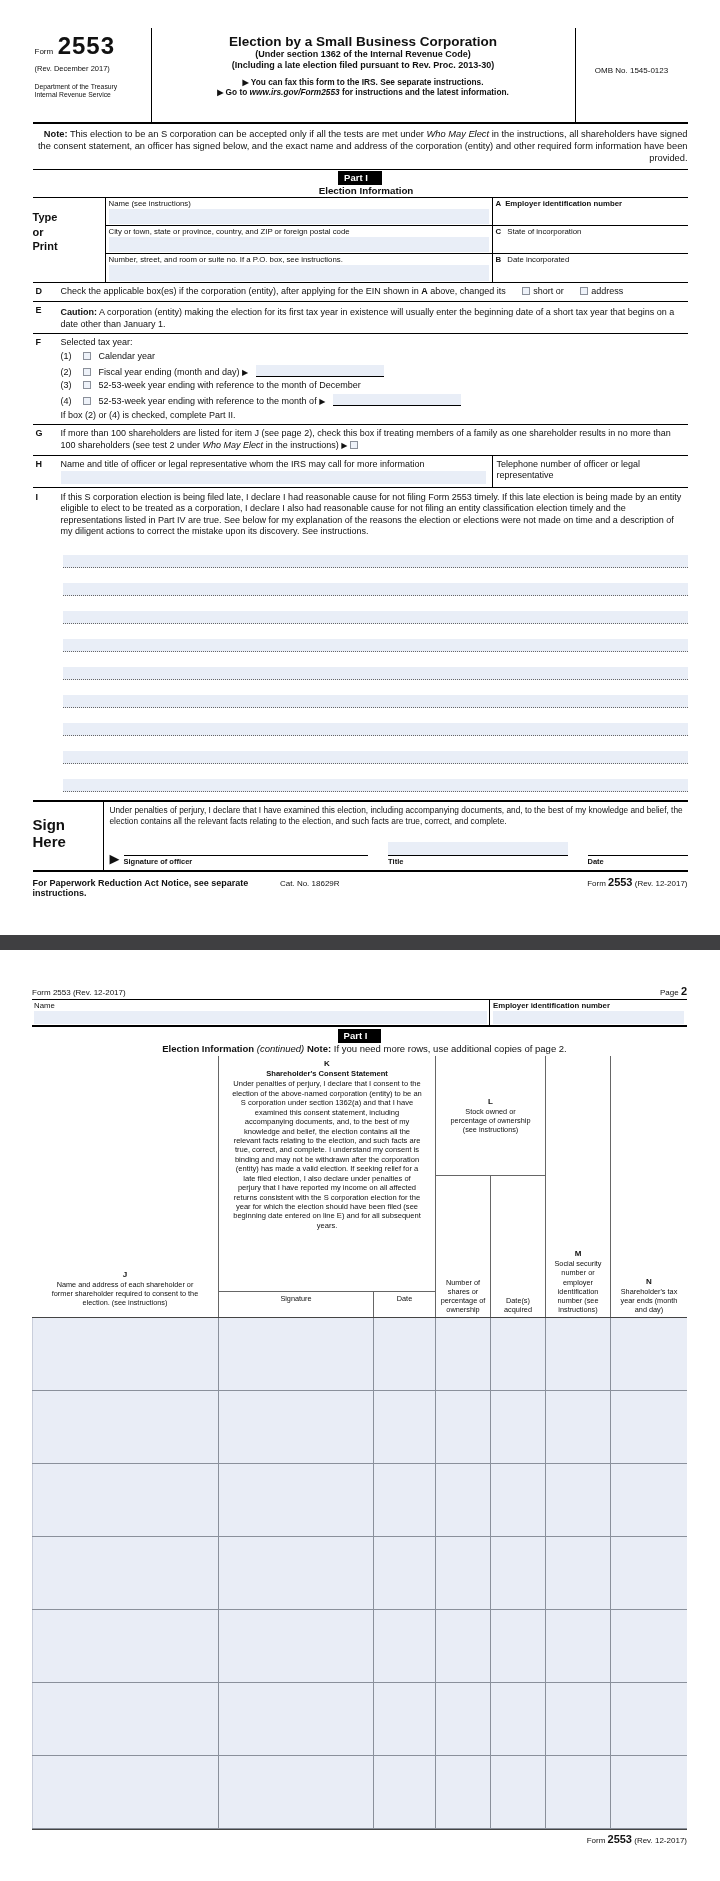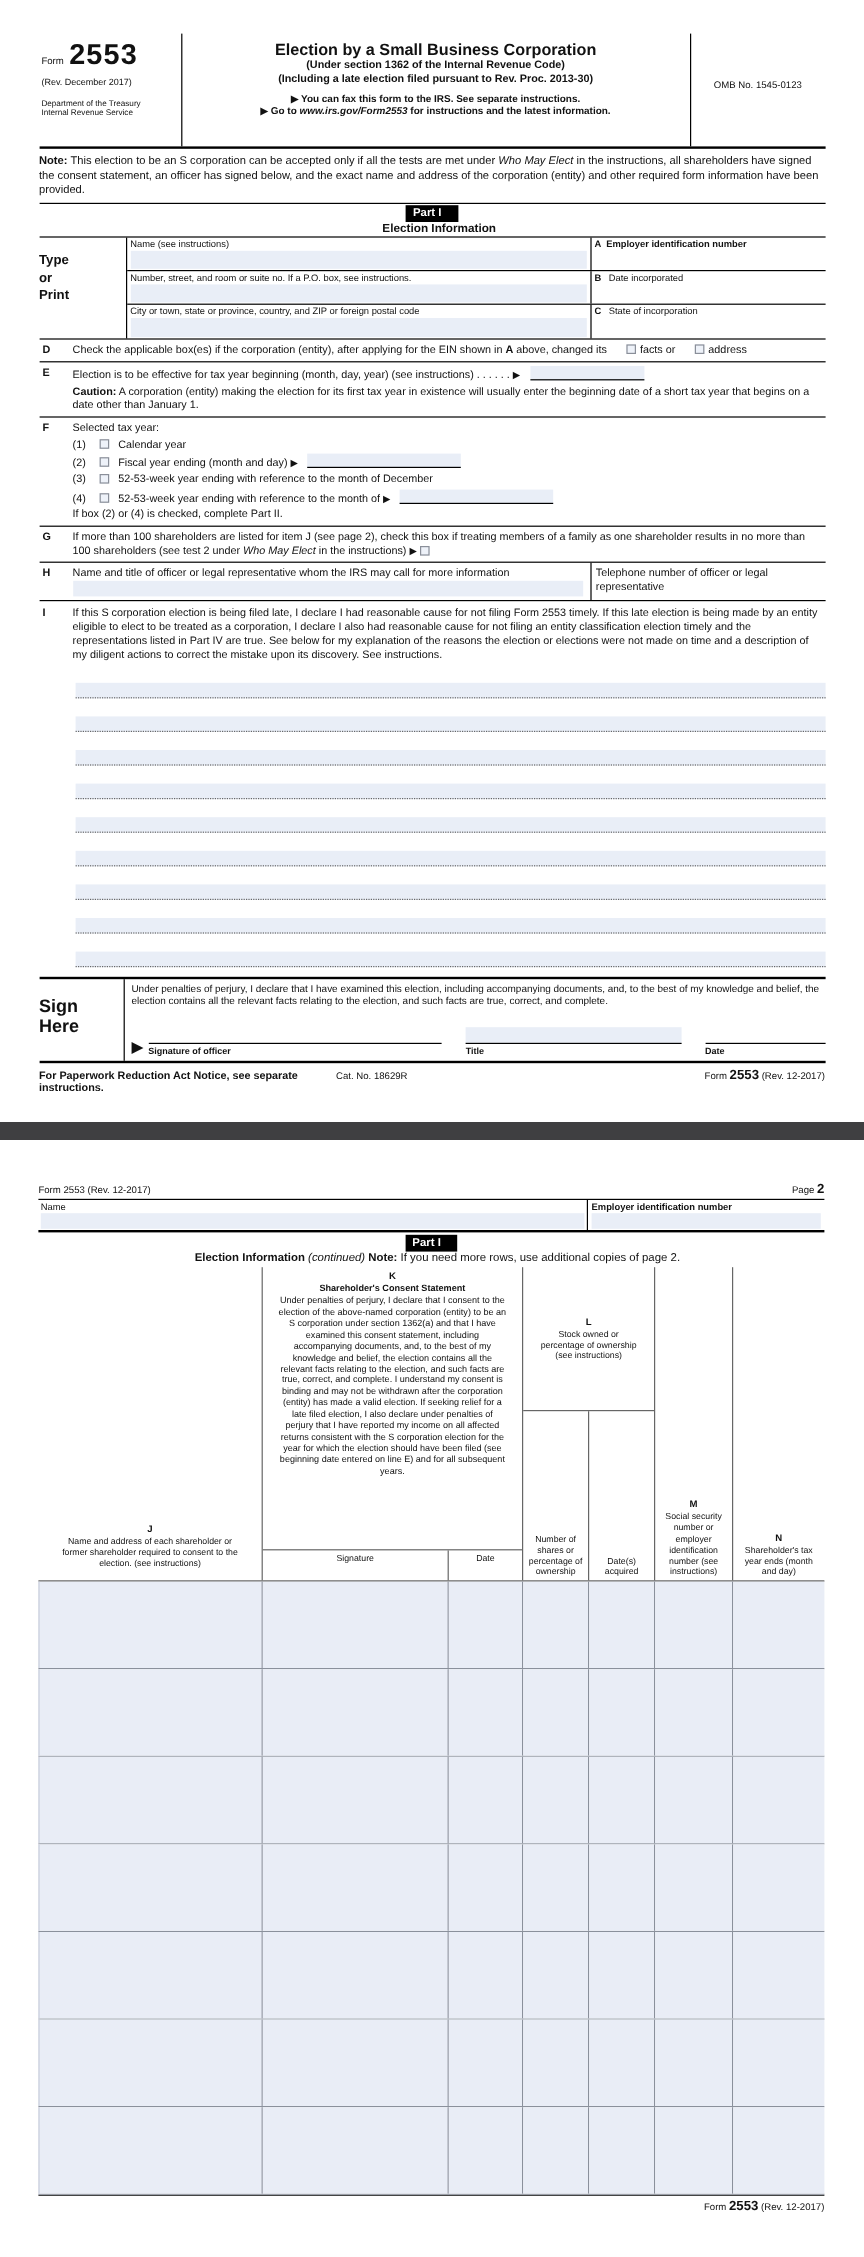--- a/index.html
+++ b/index.html
@@ -24,21 +24,21 @@
   .hdr-left .dept { font-size:6.8px; margin-top:10px; line-height:1.25; }
   .hdr-center { flex:1; border-left:1.5px solid #000; border-right:1.5px solid #000; text-align:center; padding:6px 8px 2px 8px; }
   .hdr-center .title { font-size:13.5px; font-weight:bold; }
   .hdr-center .sub { font-size:9px; font-weight:bold; line-height:1.25; }
   .hdr-center .fax { font-size:8.3px; font-weight:bold; margin-top:5px; }
   .hdr-center .go { font-size:8.3px; font-weight:bold; }
   .hdr-center .go .url { font-style:italic; }
   .hdr-right { width:112px; font-size:8px; padding-top:38px; text-align:center; }
 
   
-  .note { font-size:9.3px; line-height:1.3; padding:4px 0 5px 0; }
+  .note { font-size:9.3px; line-height:1.3; padding:4px 0 5px 0;text-align:right; }
   .note i, .gi { font-style:italic; }
 
   
   .partbar { display:flex; align-items:center; border-top:1.5px solid #000; border-bottom:1px solid #000; padding:1px 0;flex-direction:column; }
   .partbox { background:#000; color:#fff; font-weight:bold; font-size:9.5px; padding:1px 14px 2px 6px; }
   .parttitle { font-weight:bold; font-size:9.8px; margin-left:12px; }
 
   
   .tp { display:flex; border-bottom:1px solid #000; }
   .tp-label { width:72px; font-weight:bold; font-size:11px; padding-top:12px; line-height:1.3; }
@@ -187,59 +187,53 @@
           <span class="lbl">Name (see instructions)</span>
           <div class="inp field"></div>
         </div>
         <div class="tp-abc">
           <span class="lbl"><b>A</b><b>Employer identification number</b></span>
           <div class="inp field"></div>
         </div>
       </div>
       <div class="tp-row">
         <div class="tp-cell">
+          <span class="lbl">City or town, state or province, country, and ZIP or foreign postal code</span>
+          <div class="inp field"></div>
+        </div>
+        <div class="tp-abc">
+          <span class="lbl"><b>C</b> <span>State of incorporation</span></span>
+          <div class="inp field"></div>
+        </div>
+      </div>
+      <div class="tp-row">
+        <div class="tp-cell">
           <span class="lbl">Number, street, and room or suite no. If a P.O. box, see instructions.</span>
           <div class="inp field"></div>
         </div>
         <div class="tp-abc">
           <span class="lbl"><b>B</b> <span>Date incorporated</span></span>
-          <div class="inp field"></div>
-        </div>
-      </div>
-      <div class="tp-row">
-        <div class="tp-cell">
-          <span class="lbl">City or town, state or province, country, and ZIP or foreign postal code</span>
-          <div class="inp field"></div>
-        </div>
-        <div class="tp-abc">
-          <span class="lbl"><b>C</b> <span>State of incorporation</span></span>
           <div class="inp field"></div>
         </div>
       </div>
     </div>
   </div>
 
   <div class="line flexline">
     <b class="ltr">D</b>
     <div class="ln-body">
       <span>Check the applicable box(es) if the corporation (entity), after applying for the EIN shown in </span><b>A</b><span> above, changed its</span>
-      <span class="cb" style="margin-left:14px;"></span><span class="cbl">facts or</span>
+      <span class="cb" style="margin-left:14px;"></span><span class="cbl">short or</span>
       <span class="cb"></span><span class="cbl" style="margin-right:0;">address</span>
     </div>
   </div>
 
   <div class="line flexline">
     <b class="ltr">E</b>
     <div class="ln-body">
-      <div>
-        <span>Election is to be effective for tax year beginning (month, day, year) (see instructions)</span>
-        <span>.  .  .  .  .  .</span>
-        <span class="arrow">▶</span>
-        <span class="blank"></span>
-      </div>
       <div style="margin-top:2px;">
         <b>Caution:</b><span> A corporation (entity) making the election for its first tax year in existence will usually enter the beginning date of a short tax year that begins on a date other than January 1.</span>
       </div>
     </div>
   </div>
 
   <div class="line flexline">
     <b class="ltr">F</b>
     <div class="ln-body">
       <div>Selected tax year:</div>

